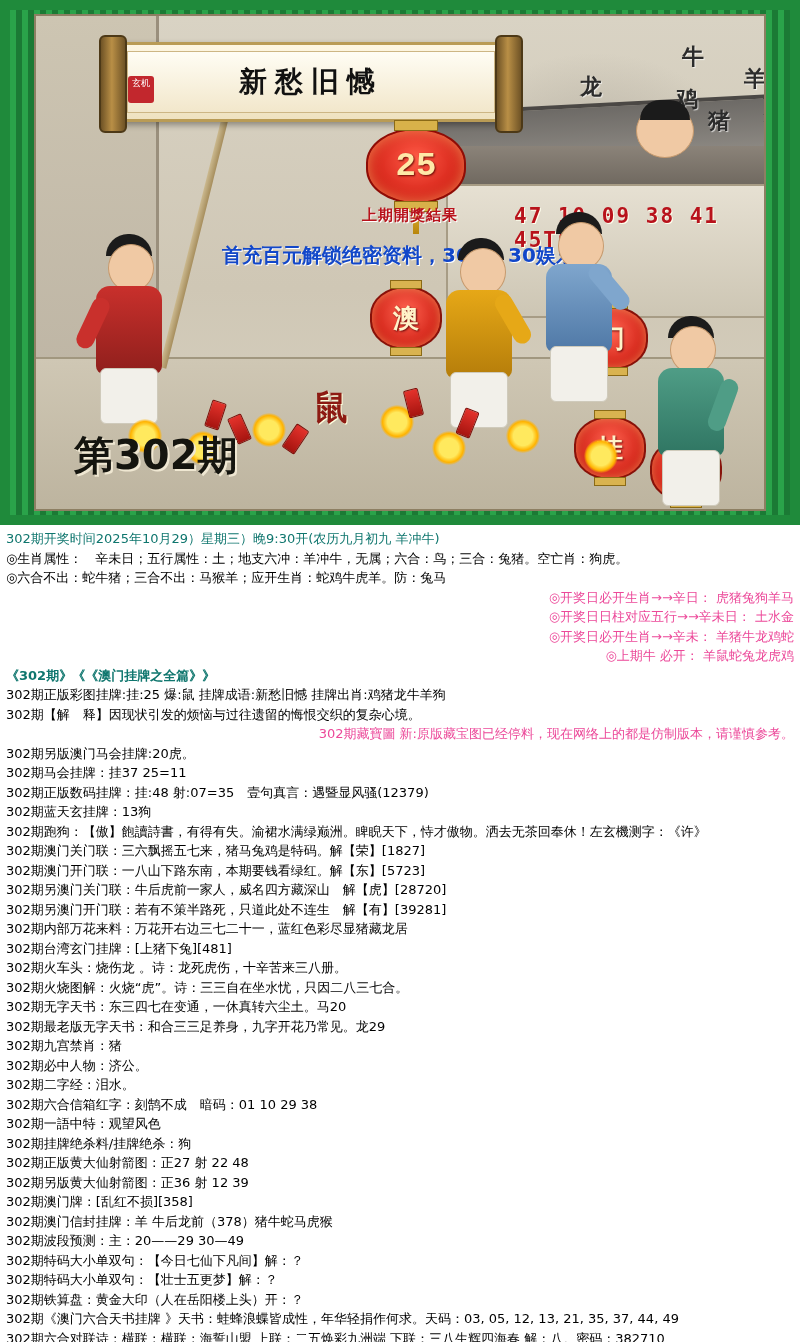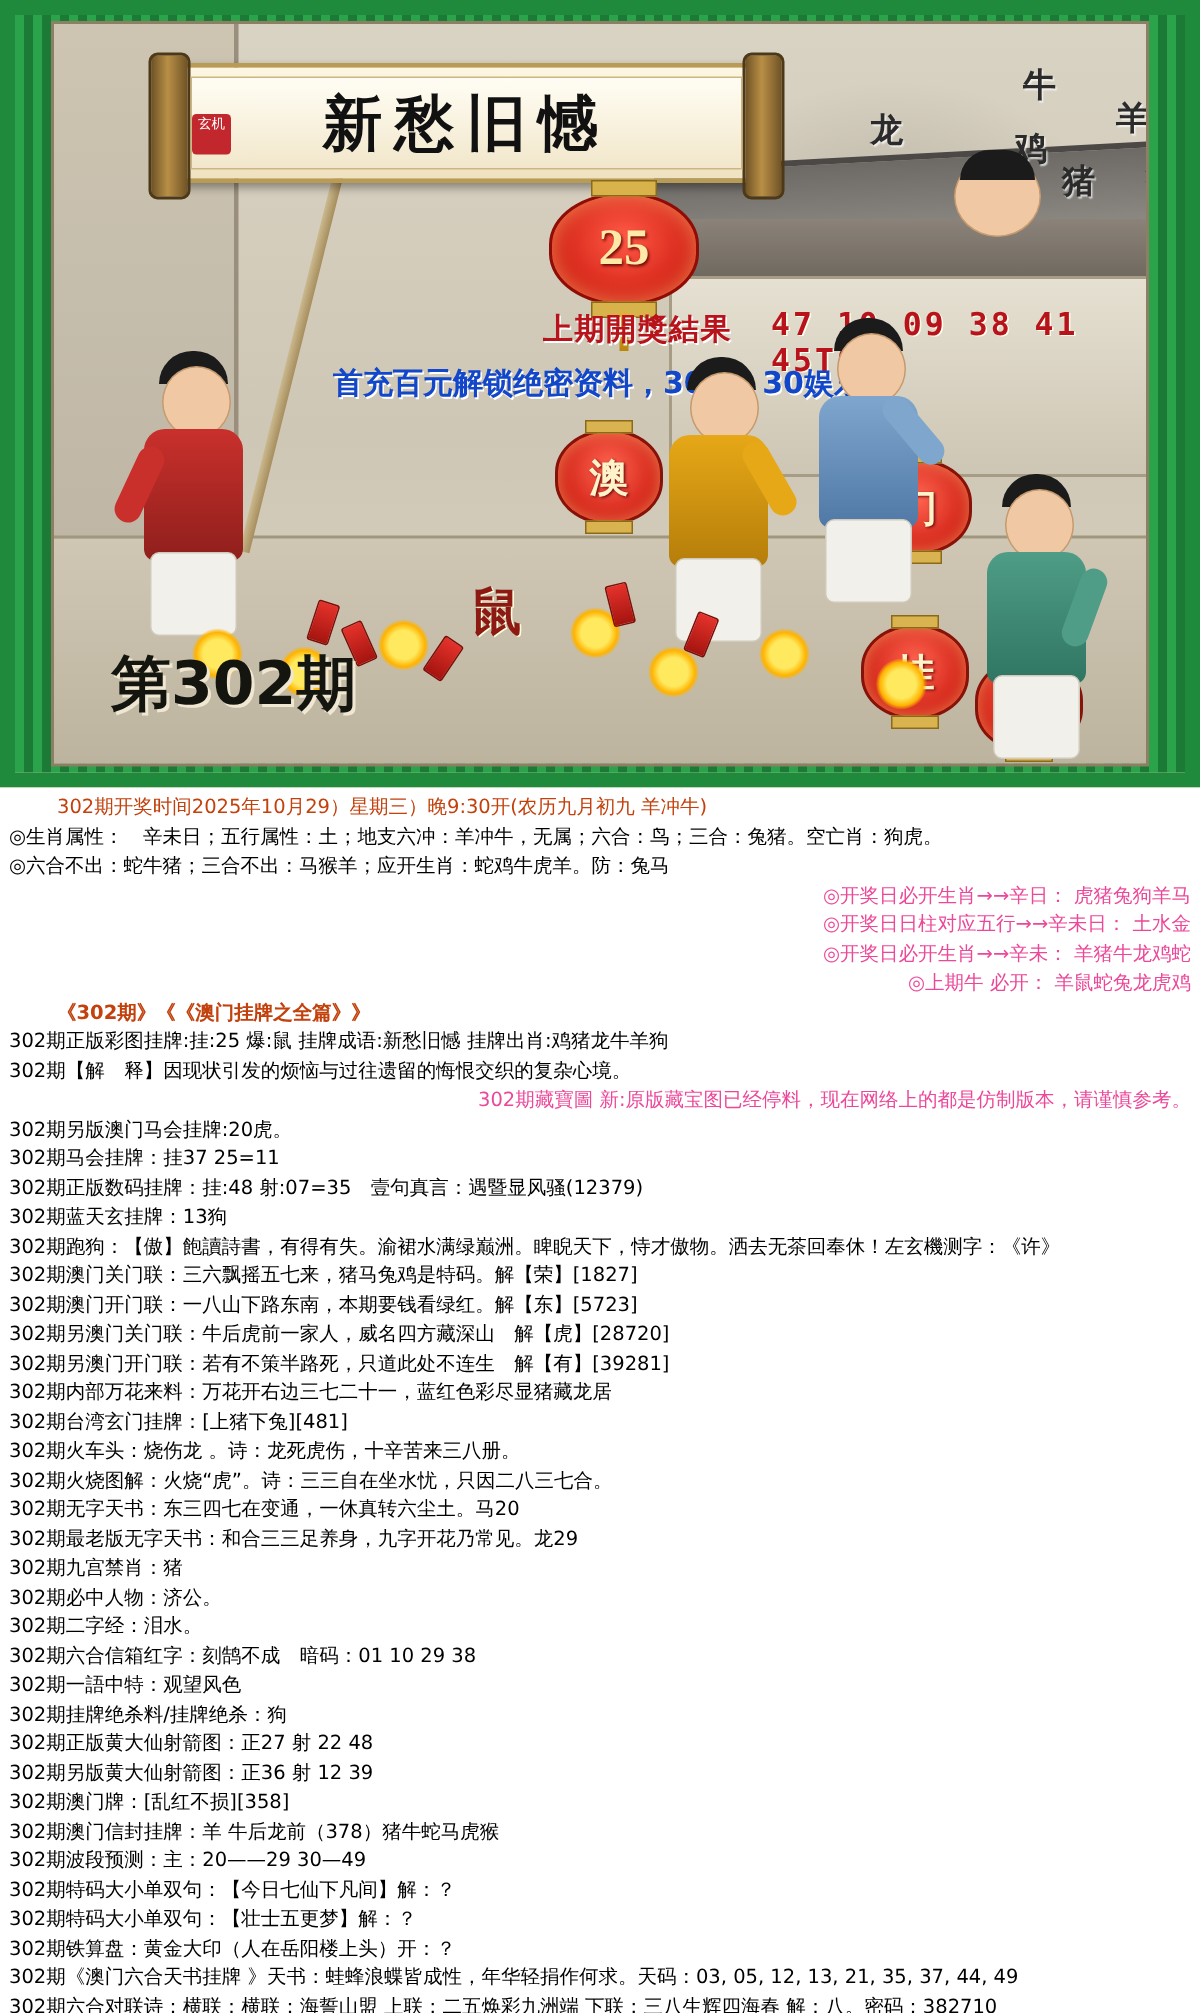--- a/index.html
+++ b/index.html
@@ -88,21 +88,21 @@
     background:linear-gradient(90deg,#6f5326,#b98f46 45%,#6f5326);
     border:2px solid #4d3917;
   }
   .scroll-roller.l{left:-22px;}
   .scroll-roller.r{right:-22px;}
   .scroll-title{
     position:absolute;inset:6px;
     display:flex;align-items:center;justify-content:center;
     font-family:"DejaVu Sans","Liberation Sans",sans-serif;
     font-weight:bold;
-    font-size:40px;
+    font-size:28px;
     letter-spacing:8px;
     color:#111;
     background:linear-gradient(#fffdf4,#f2e7cb);
     border:1px solid #cdb684;
   }
   .seal{
     position:absolute;left:92px;top:60px;width:26px;height:26px;
     background:#c2272d;color:#fff;font-size:9px;line-height:12px;
     text-align:center;border-radius:3px;padding-top:1px;
     font-family:"DejaVu Sans",sans-serif;
@@ -112,21 +112,21 @@
   .lantern-main{
     position:absolute;left:330px;top:112px;width:96px;height:72px;
     background:radial-gradient(ellipse at 50% 40%,#ff5a46,#cf1c12 75%);
     border-radius:50%/46%;
     border:2px solid #8e0d06;
     box-shadow:inset 0 0 14px rgba(255,200,120,.6);
   }
   .lantern-main .num{
     position:absolute;inset:0;display:flex;align-items:center;justify-content:center;
     color:#ffe9a8;font-size:34px;font-weight:bold;
-    font-family:Liberation Serif, serif;
+    font-family:Liberation Mono, monospace;
     text-shadow:1px 1px 2px #6b0a04;
   }
   .lantern-cap{
     position:absolute;left:50%;transform:translateX(-50%);
     width:42px;height:9px;background:#d8b24a;border:1px solid #8a6a16;
   }
   .lantern-cap.top{top:-10px;}
   .lantern-cap.bot{bottom:-10px;}
   .tassel{
     position:absolute;left:50%;transform:translateX(-50%);bottom:-32px;
@@ -147,21 +147,21 @@
     font-family:"DejaVu Sans",sans-serif;
     text-shadow:1px 1px 2px #69090a;
   }
   .lantern .cap{position:absolute;left:50%;transform:translateX(-50%);width:30px;height:7px;background:#d9b350;border:1px solid #8a6a16;}
   .lantern .cap.t{top:-8px;}
   .lantern .cap.b{bottom:-8px;}
 
   
   .result-label{
     position:absolute;left:326px;top:190px;
-    color:#b8121b;font-size:20px;font-weight:bold;
+    color:#b8121b;font-size:15px;font-weight:bold;
     font-family:"DejaVu Sans",sans-serif;
     letter-spacing:1px;
     text-shadow:1px 1px 0 #fff;
   }
   .result-nums{
     position:absolute;left:478px;top:188px;
     color:#b8121b;font-size:21px;font-weight:bold;
     font-family:"DejaVu Sans Mono","Liberation Mono",monospace;
     letter-spacing:2px;
     text-shadow:1px 1px 0 #ffe;
@@ -214,21 +214,21 @@
   }
 
   
   .text-block{
     padding:4px 6px 14px 6px;
     font-size:13px;
     line-height:19.5px;
     font-family:"DejaVu Sans","Liberation Sans",sans-serif;
   }
   .text-block .line{white-space:pre-wrap;}
-  .red{color:#c2410c;margin-left:32px;}
+  .red{color:#0f766e;}
   .blue{color:#ec4899;text-align:right;}
   .bold{font-weight:bold;}
 </style>
 </head>
 <body>
 
 <div class="page">
 
   <div class="poster">
     <div class="poster-border"></div>

